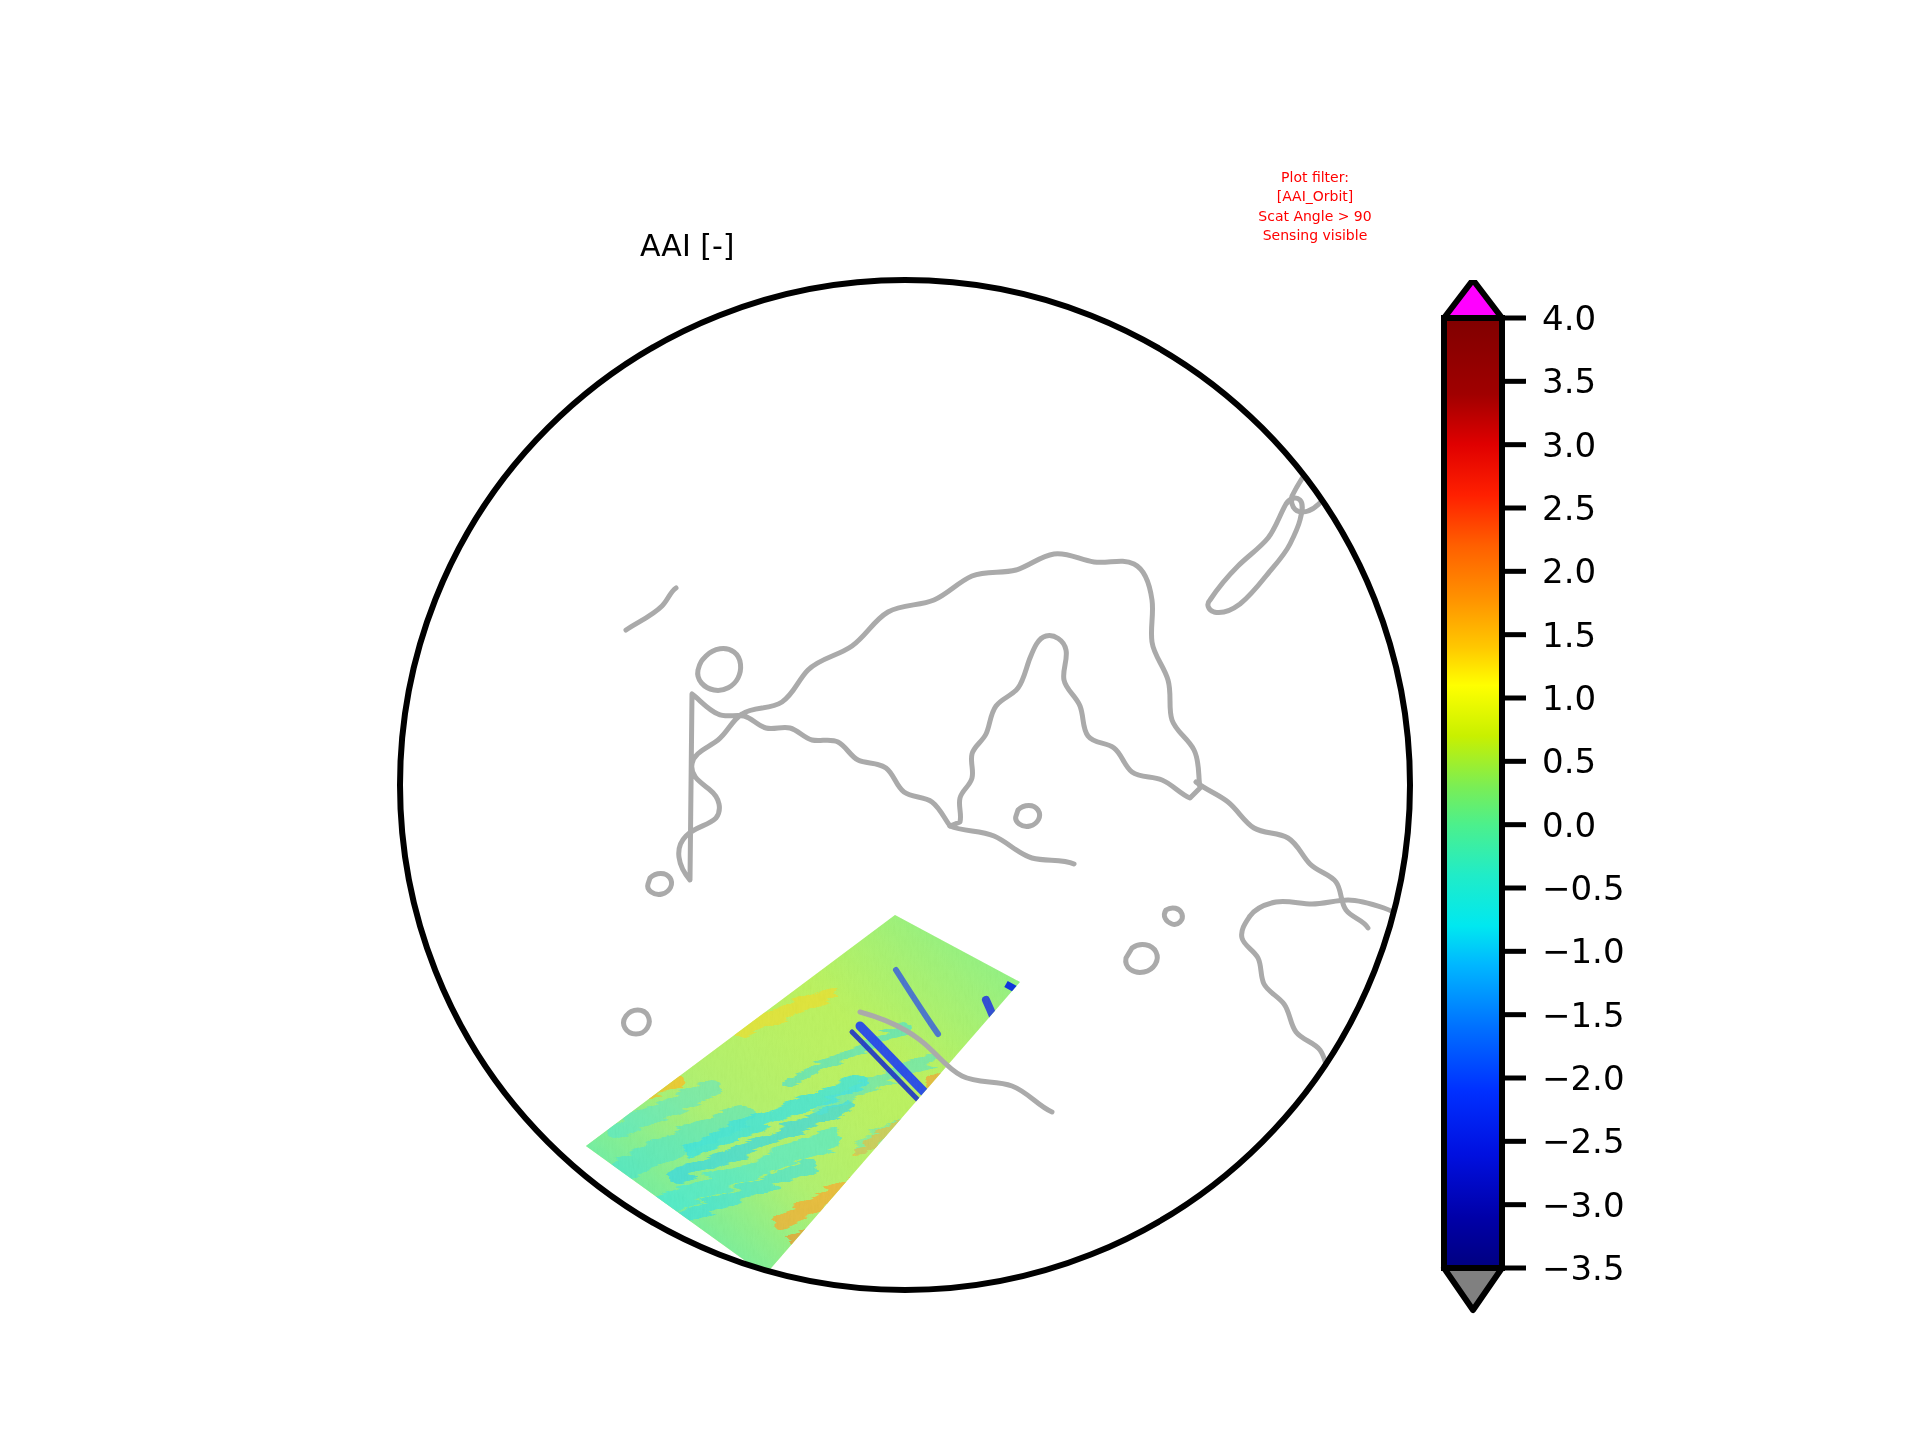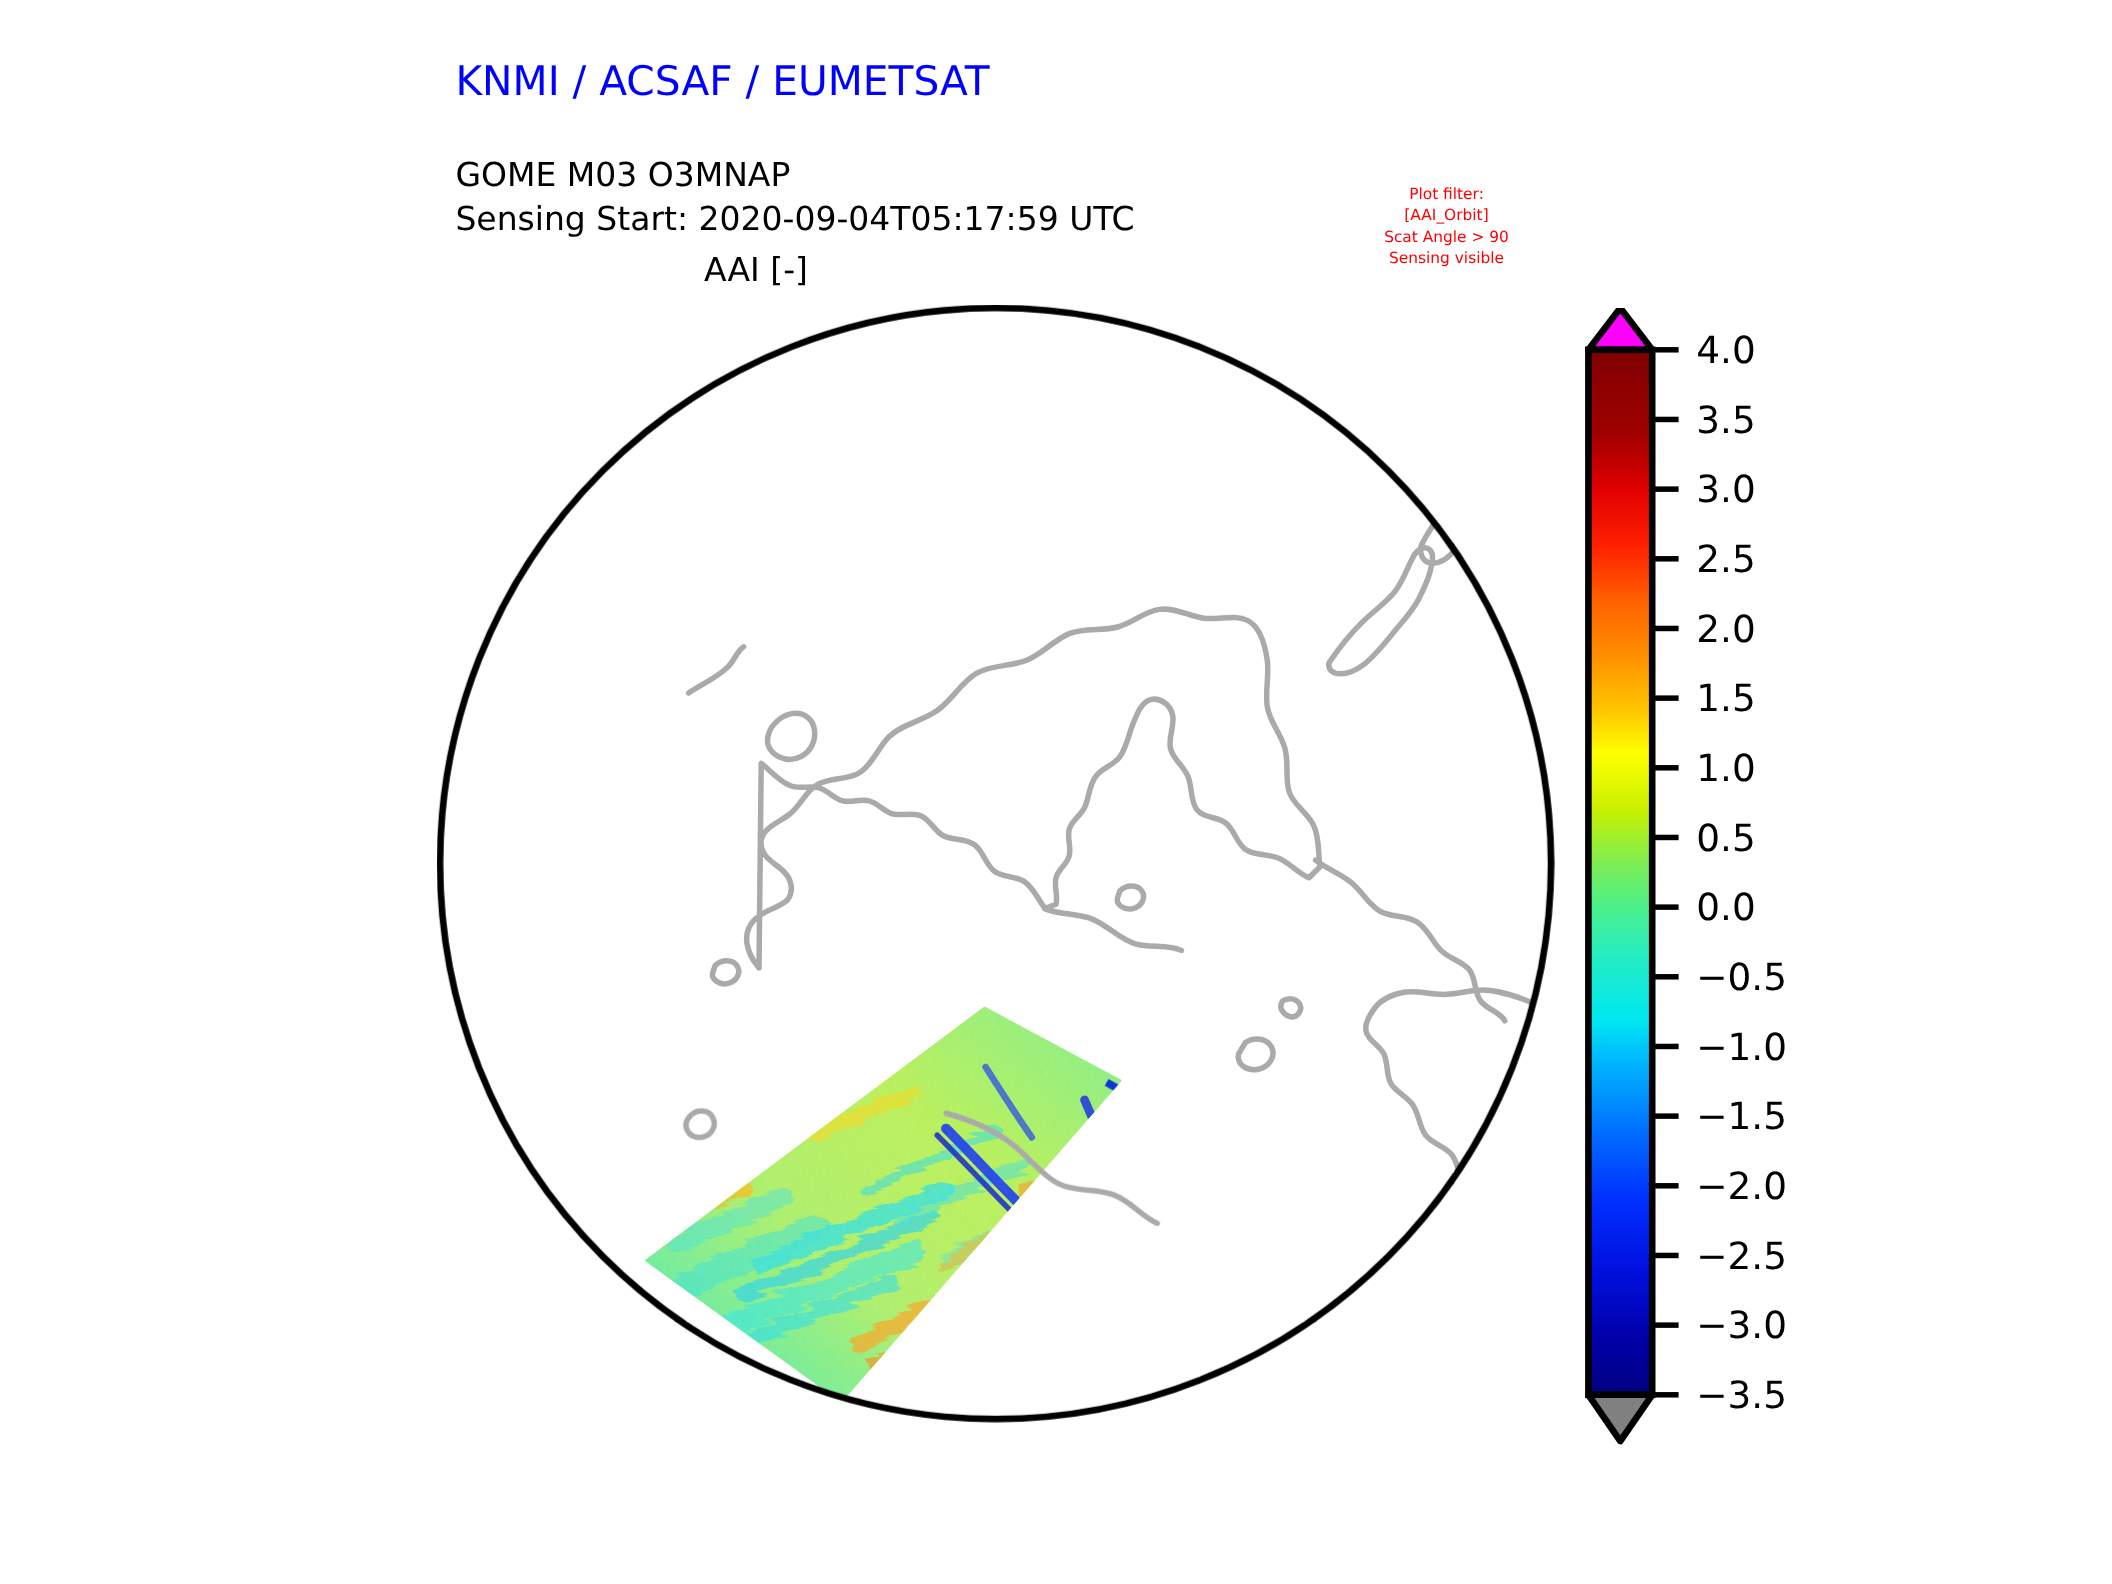--- a/index.html
+++ b/index.html
@@ -100,27 +100,22 @@
     font-family: "DejaVu Sans", sans-serif;
     font-size: 34px;
     fill: #000000;
   }
 </style>
 </head>
 <body>
 
 <div id="page">
 
-  <div class="hdr-org">KNMI / ACSAF / EUMETSAT</div>
-
-
-  <div class="hdr-prod">
-    <div>GOME M03 O3MNAP</div>
-    <div>Sensing Start: 2020-09-04T05:17:59 UTC</div>
-  </div>
+
+
 
   <div class="hdr-varname">AAI [-]</div>
 
   <div class="hdr-filter">
     <div>Plot filter:</div>
     <div>[AAI_Orbit]</div>
     <div>Scat Angle &gt; 90</div>
     <div>Sensing visible</div>
   </div>
 

